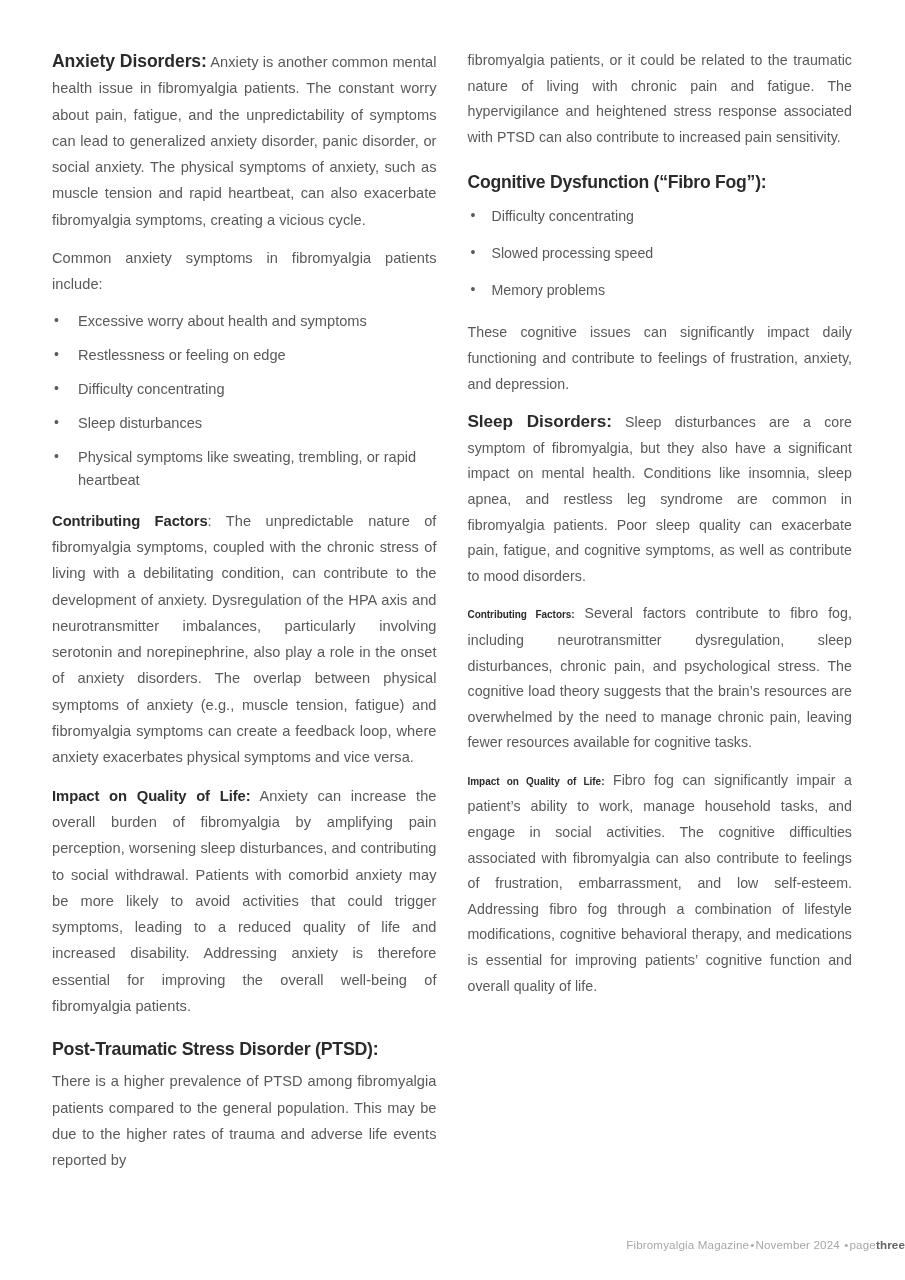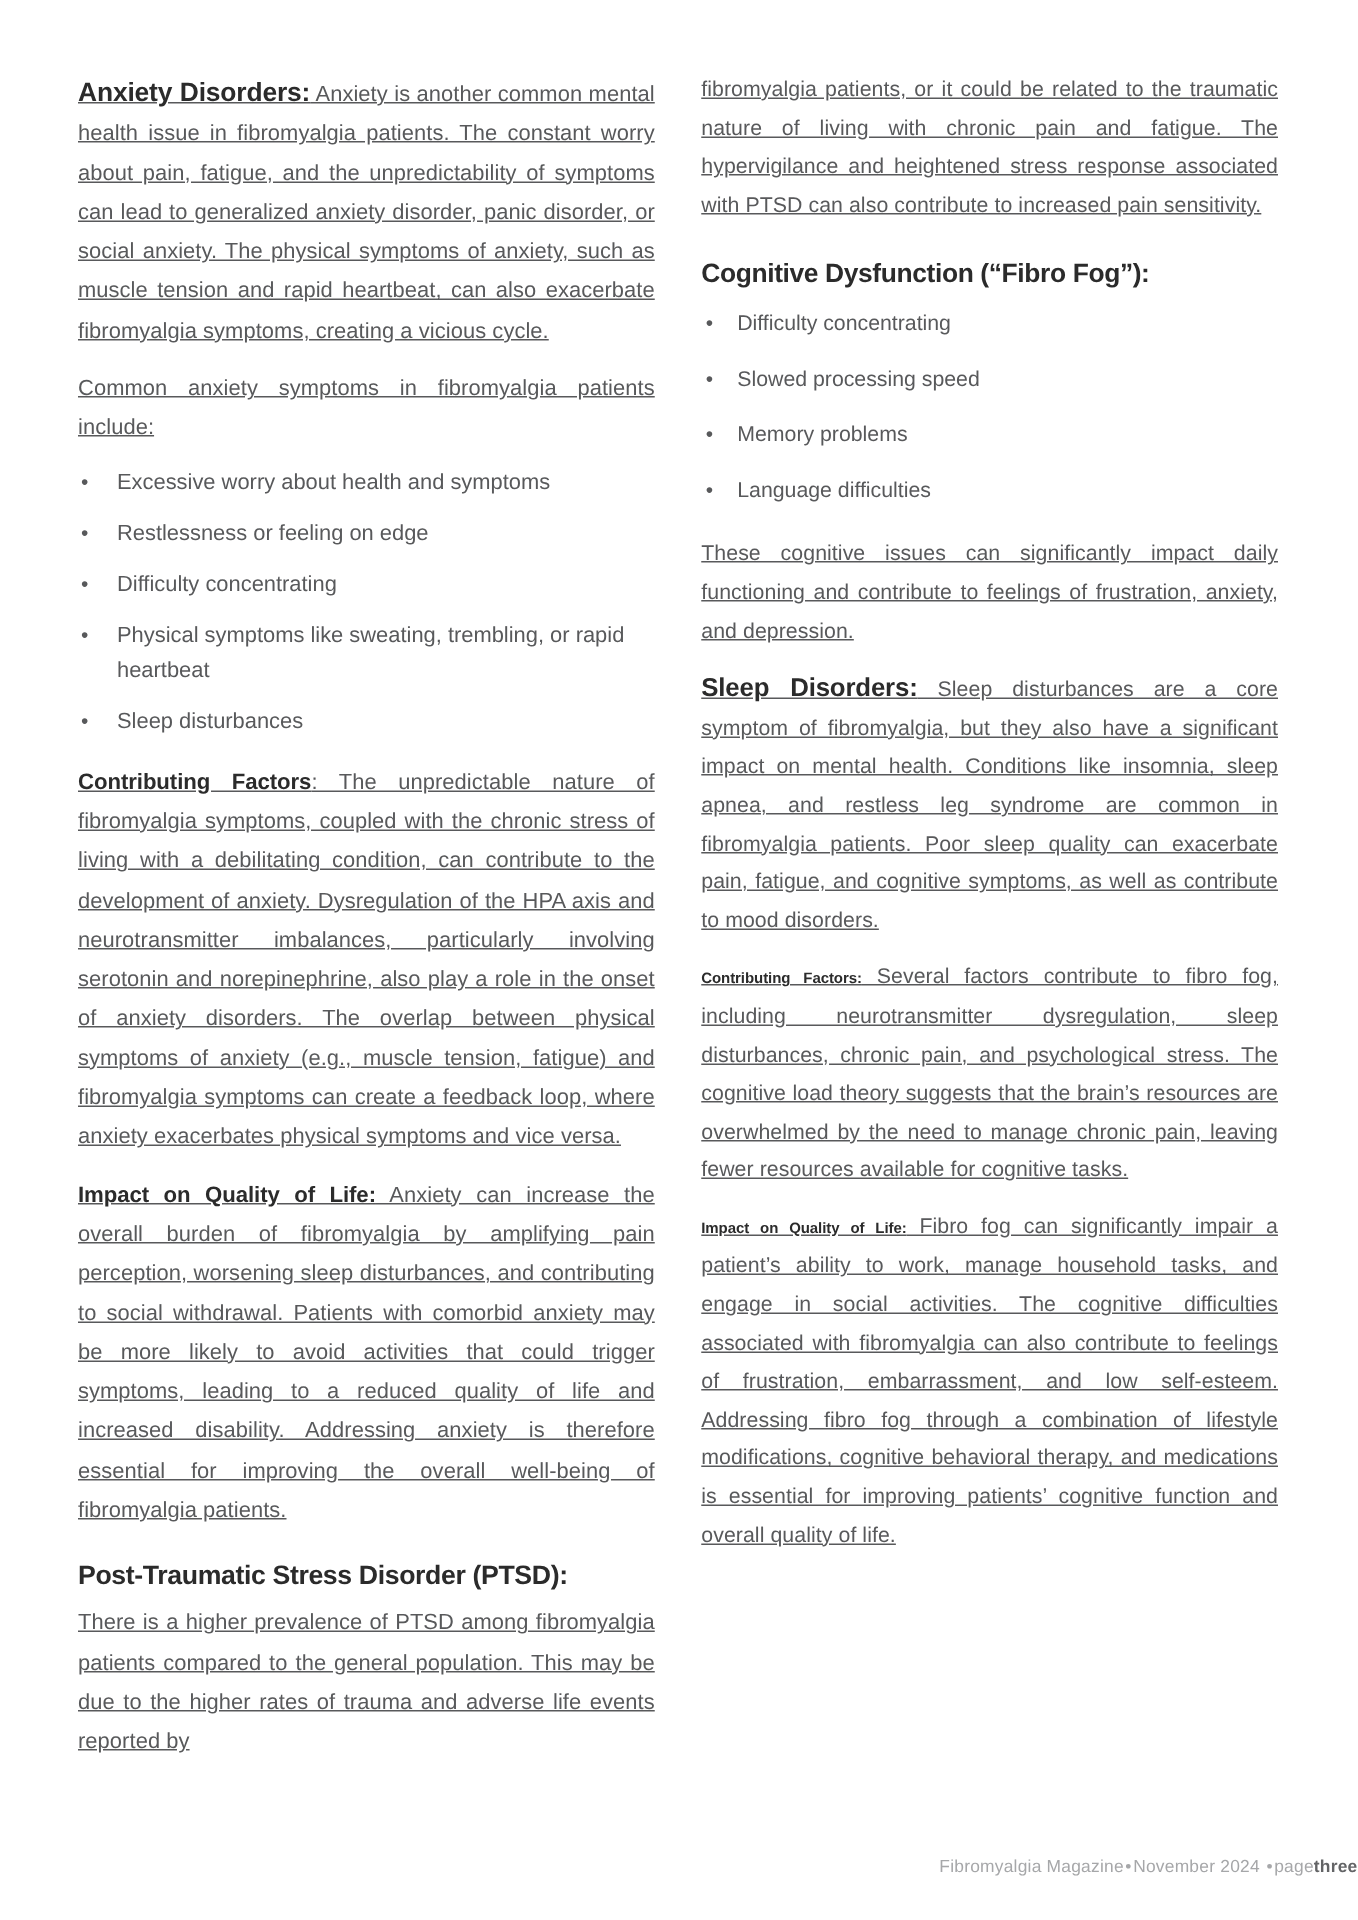--- a/index.html
+++ b/index.html
@@ -38,21 +38,20 @@
 
   
   p.body {
     margin: 0 0 12px 0;
     font-size: 14.6px;
     line-height: 26.3px;
     color: #58595b;
     text-align: justify;
     text-justify: inter-word;
     letter-spacing: 0.05px;
-    text-decoration: underline;
   }
   p.body.last { margin-bottom: 0; }
 
   .col-right p.body {
     font-size: 14.2px;
     line-height: 25.6px;
   }
 
   
   .lead-lg {
@@ -161,22 +160,22 @@
     <div class="column col-left">
 
       <p class="body"><span class="lead-lg">Anxiety Disorders:</span><span> Anxiety is another common mental health issue in fibromyalgia patients. The constant worry about pain, fatigue, and the unpredictability of symptoms can lead to generalized anxiety disorder, panic disorder, or social anxiety. The physical symptoms of anxiety, such as muscle tension and rapid heartbeat, can also exacerbate fibromyalgia symptoms, creating a vicious cycle.</span></p>
 
       <p class="body">Common anxiety symptoms in fibromyalgia patients include:</p>
 
       <ul class="bullets">
         <li>Excessive worry about health and symptoms</li>
         <li>Restlessness or feeling on edge</li>
         <li>Difficulty concentrating</li>
+        <li>Sleep disturbances</li>
         <li>Physical symptoms like sweating, trembling, or rapid heartbeat</li>
-        <li>Sleep disturbances</li>
       </ul>
 
       <p class="body"><span class="lead-sm">Contributing Factors</span><span>: The unpredictable nature of fibromyalgia symptoms, coupled with the chronic stress of living with a debilitating condition, can contribute to the development of anxiety. Dysregulation of the HPA axis and neurotransmitter imbalances, particularly involving serotonin and norepinephrine, also play a role in the onset of anxiety disorders. The overlap between physical symptoms of anxiety (e.g., muscle tension, fatigue) and fibromyalgia symptoms can create a feedback loop, where anxiety exacerbates physical symptoms and vice versa.</span></p>
 
       <p class="body"><span class="lead-sm">Impact on Quality of Life:</span><span> Anxiety can increase the overall burden of fibromyalgia by amplifying pain perception, worsening sleep disturbances, and contributing to social withdrawal. Patients with comorbid anxiety may be more likely to avoid activities that could trigger symptoms, leading to a reduced quality of life and increased disability. Addressing anxiety is therefore essential for improving the overall well-being of fibromyalgia patients.</span></p>
 
       <h2 class="heading">Post-Traumatic Stress Disorder (PTSD):</h2>
 
       <p class="body last">There is a higher prevalence of PTSD among fibromyalgia patients compared to the general population. This may be due to the higher rates of trauma and adverse life events reported by</p>
 
@@ -186,21 +185,20 @@
 
       <p class="body">fibromyalgia patients, or it could be related to the traumatic nature of living with chronic pain and fatigue. The hypervigilance and heightened stress response associated with PTSD can also contribute to increased pain sensitivity.</p>
 
       <h2 class="heading">Cognitive Dysfunction (“Fibro Fog”):</h2>
 
 
       <ul class="bullets">
         <li>Difficulty concentrating</li>
         <li>Slowed processing speed</li>
         <li>Memory problems</li>
-        <li>Language difficulties</li>
       </ul>
 
       <p class="body">These cognitive issues can significantly impact daily functioning and contribute to feelings of frustration, anxiety, and depression.</p>
 
       <p class="body"><span class="lead-lg">Sleep Disorders:</span><span> Sleep disturbances are a core symptom of fibromyalgia, but they also have a significant impact on mental health. Conditions like insomnia, sleep apnea, and restless leg syndrome are common in fibromyalgia patients. Poor sleep quality can exacerbate pain, fatigue, and cognitive symptoms, as well as contribute to mood disorders.</span></p>
 
       <p class="body"><span class="lead-sm">Contributing Factors:</span><span> Several factors contribute to fibro fog, including neurotransmitter dysregulation, sleep disturbances, chronic pain, and psychological stress. The cognitive load theory suggests that the brain’s resources are overwhelmed by the need to manage chronic pain, leaving fewer resources available for cognitive tasks.</span></p>
 
       <p class="body last"><span class="lead-sm">Impact on Quality of Life:</span><span> Fibro fog can significantly impair a patient’s ability to work, manage household tasks, and engage in social activities. The cognitive difficulties associated with fibromyalgia can also contribute to feelings of frustration, embarrassment, and low self-esteem. Addressing fibro fog through a combination of lifestyle modifications, cognitive behavioral therapy, and medications is essential for improving patients’ cognitive function and overall quality of life.</span></p>
 

